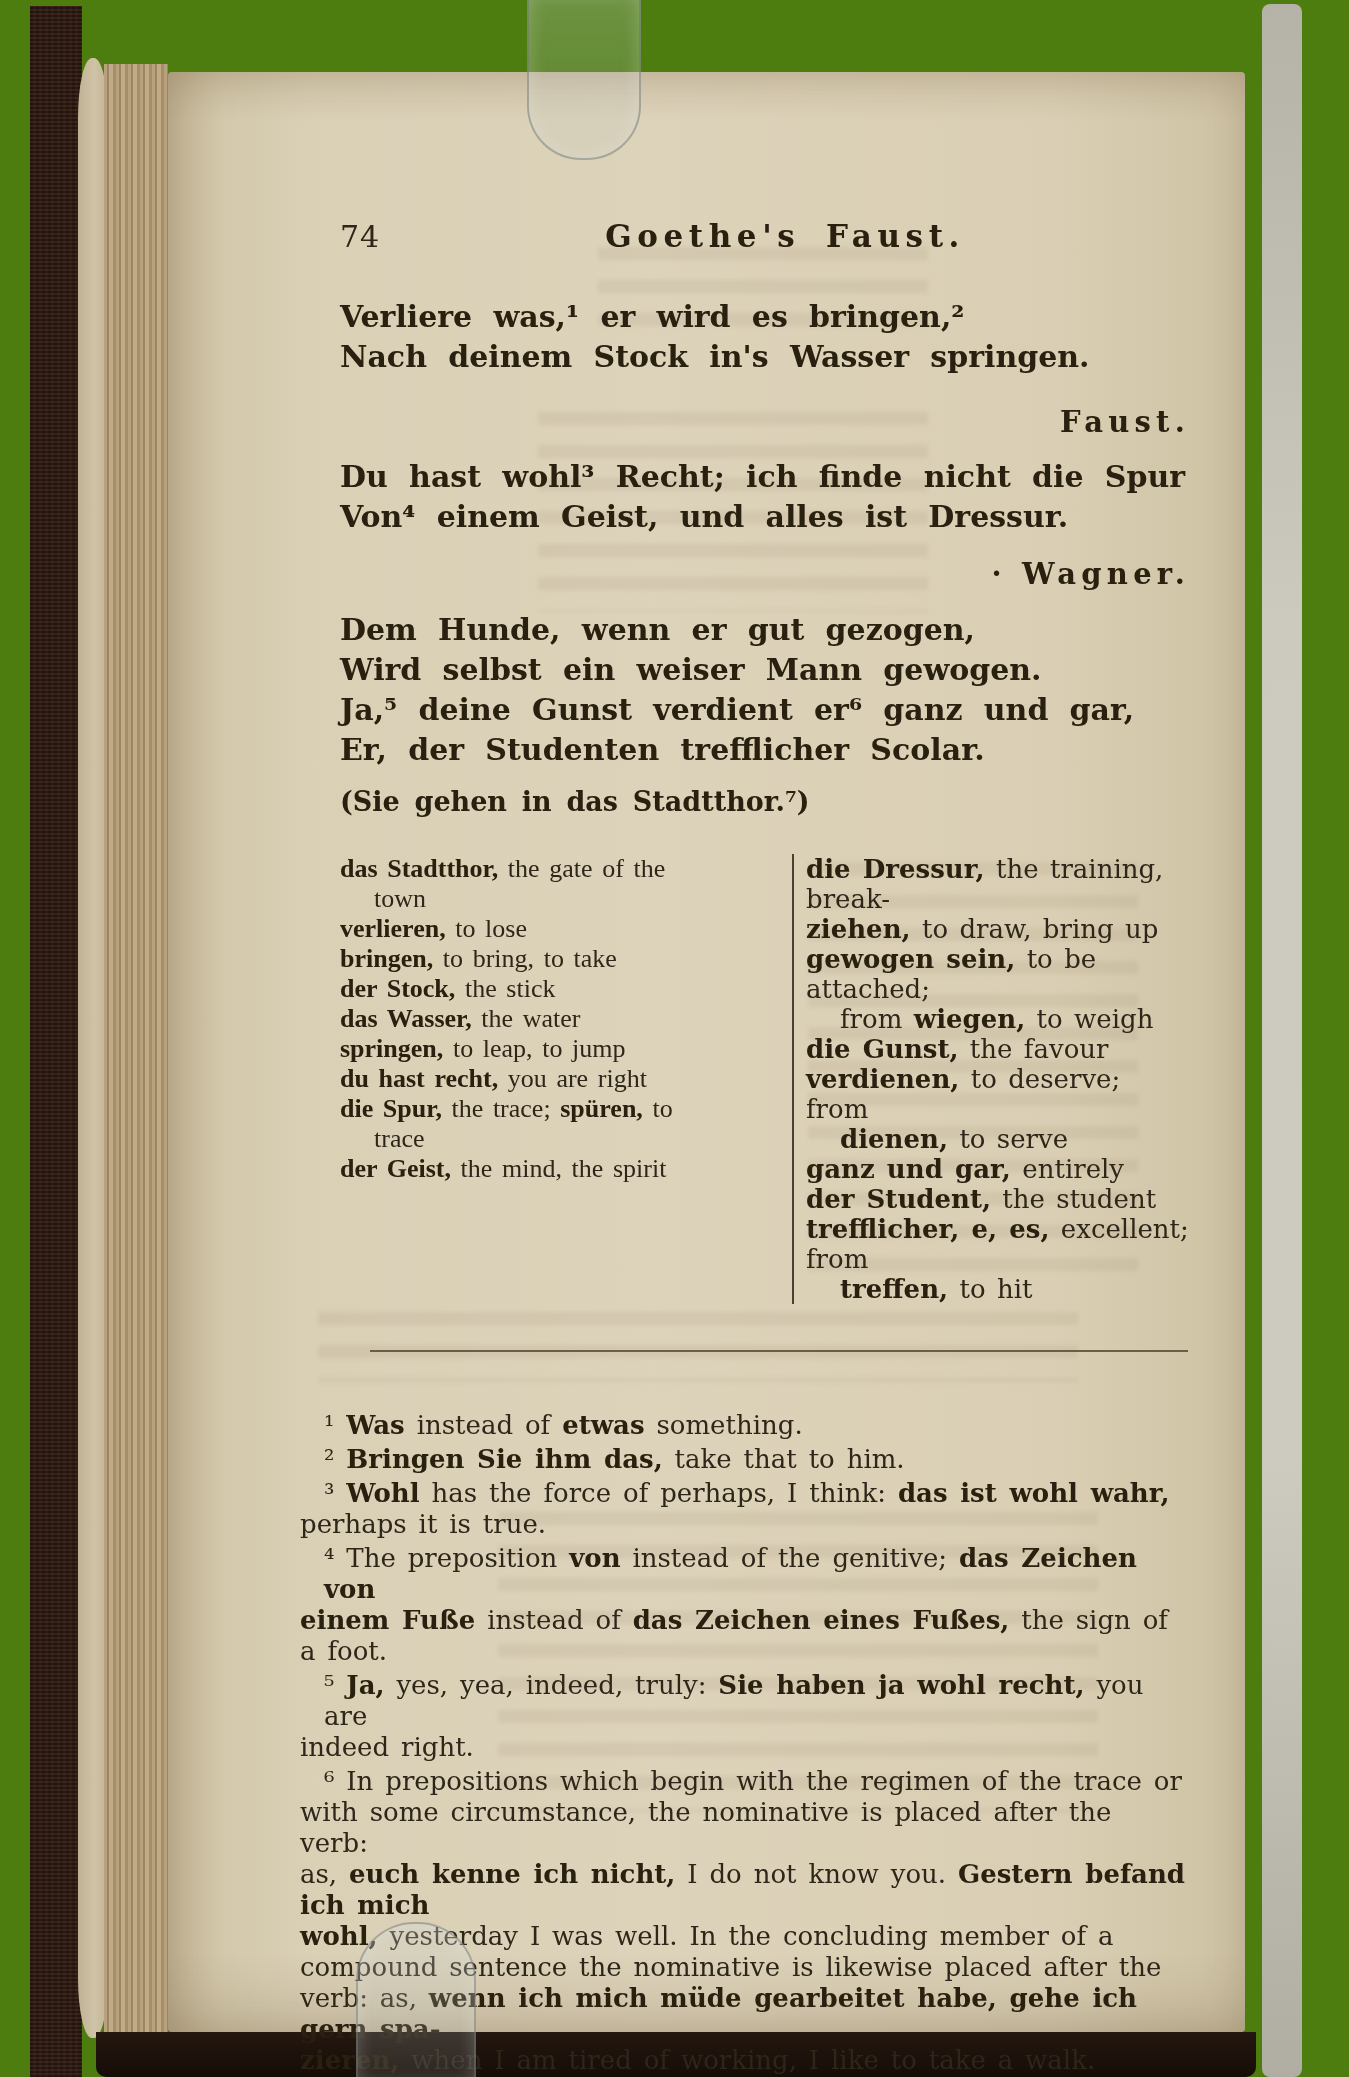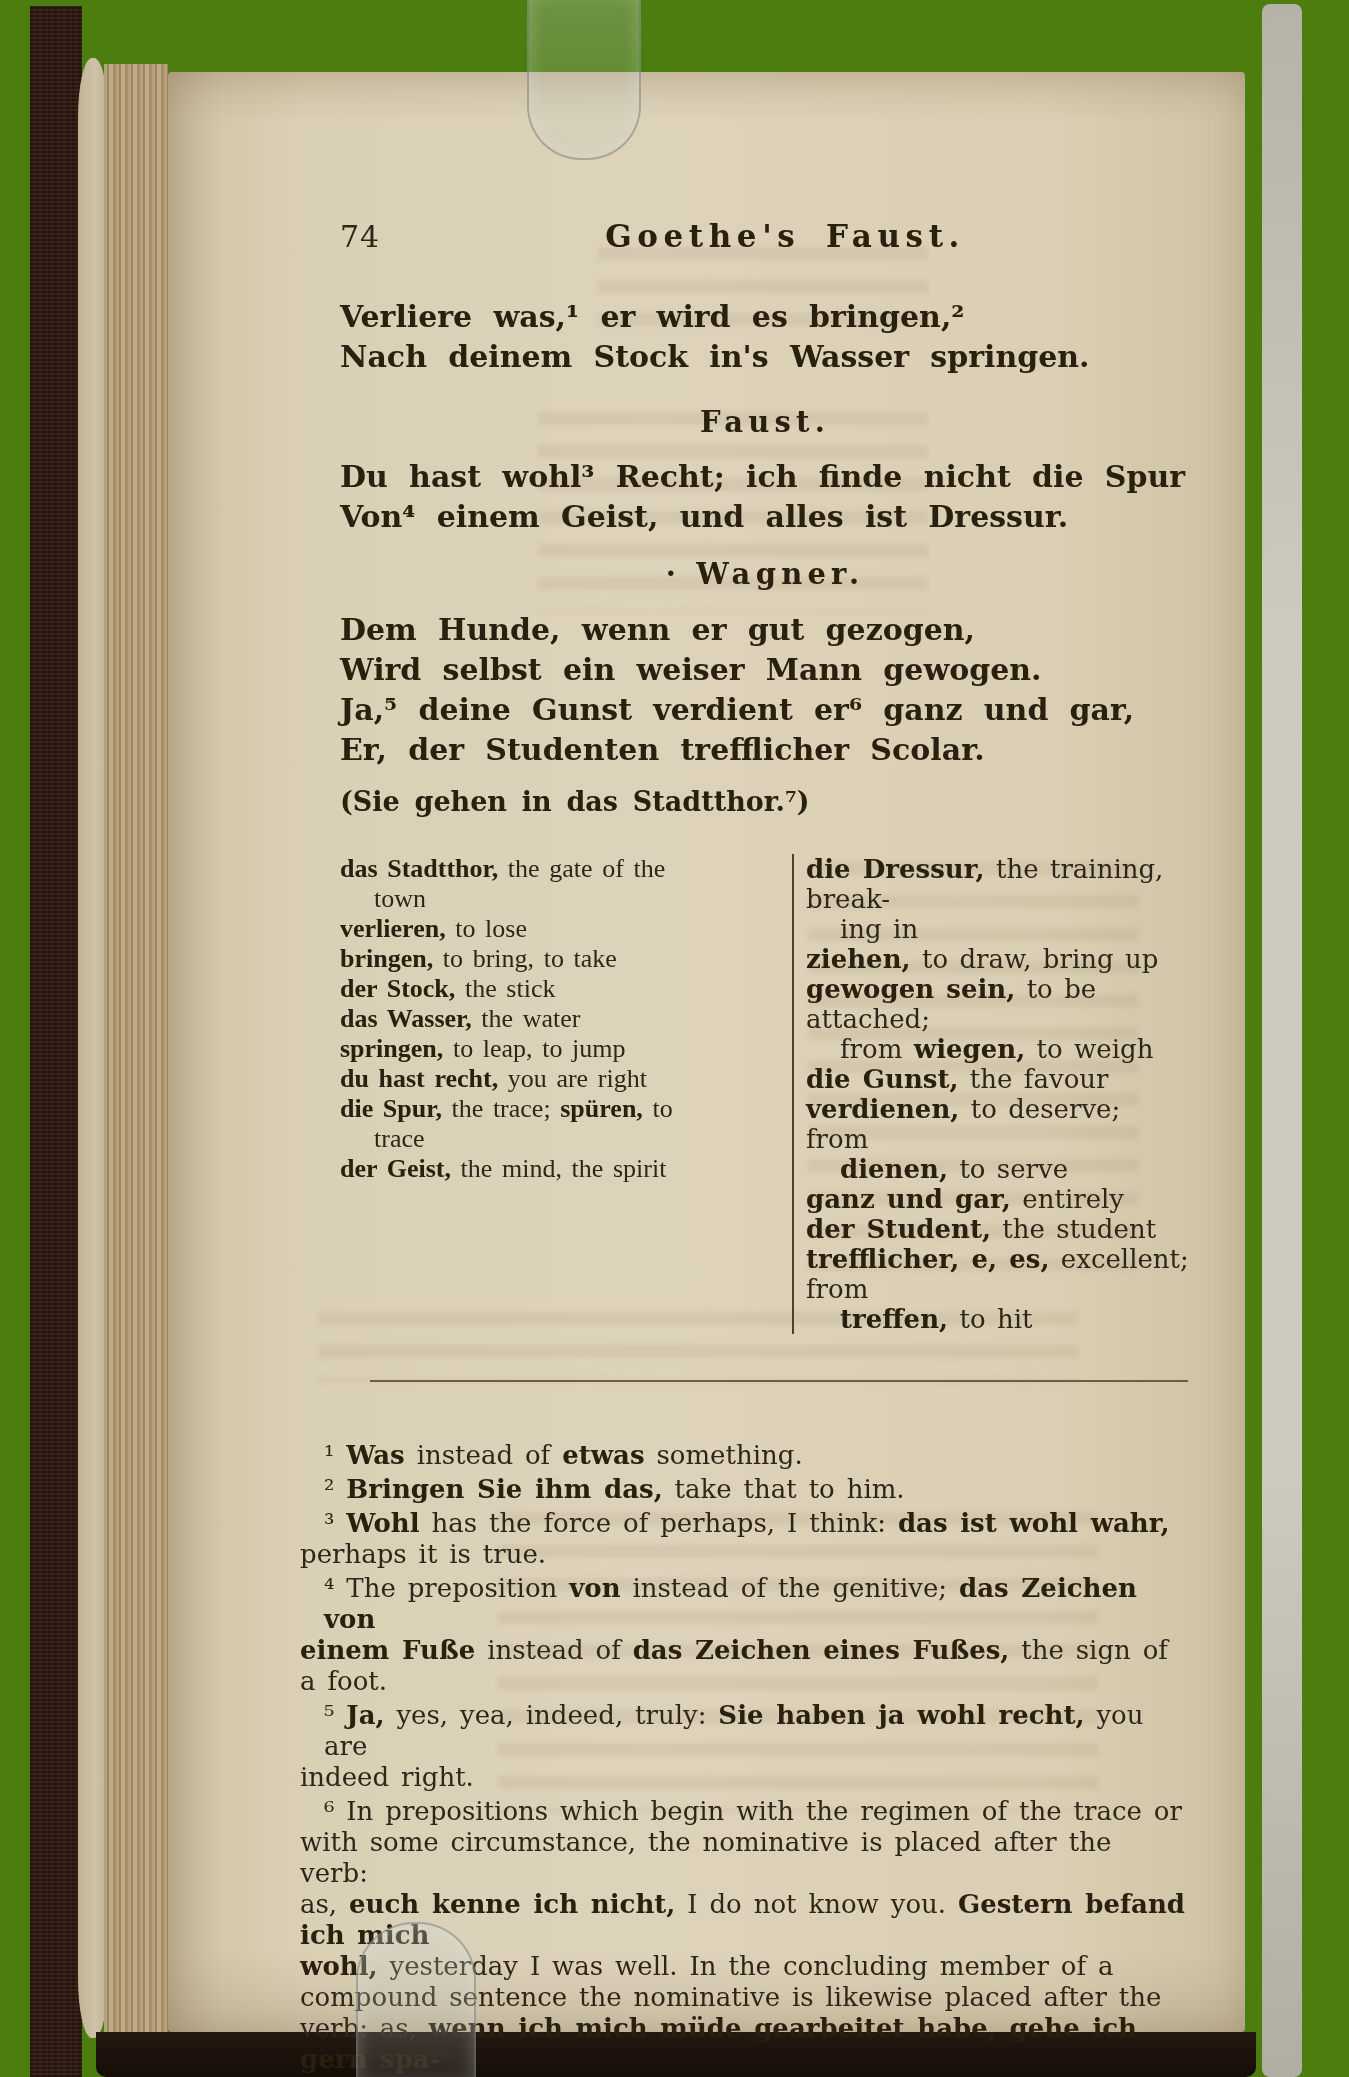--- a/index.html
+++ b/index.html
@@ -34,21 +34,21 @@
   .smudge{position:absolute;z-index:1;filter:blur(2px);opacity:.55;
     background:repeating-linear-gradient(180deg, rgba(98,76,52,.14) 0 13px, rgba(0,0,0,0) 13px 33px);}
 
   
   .de{font-weight:700;color:#29200f;}
   .en{font-weight:400;}
   .hdr{display:flex;align-items:baseline;height:36px;}
   .pgnum{font-size:30px;letter-spacing:1px;}
   .runtitle{flex:1;text-align:center;font-size:31px;font-weight:700;letter-spacing:.18em;word-spacing:.3em;color:#29200f;}
   .verse div{font-size:30px;line-height:40px;word-spacing:.36em;}
-  .speaker{font-size:29px;line-height:34px;text-align:center;letter-spacing:.18em;font-weight:700;color:#29200f;}
+  .speaker{font-size:29px;line-height:34px;text-align:right;letter-spacing:.18em;font-weight:700;color:#29200f;}
   .stage{font-size:27px;line-height:36px;text-align:left;font-weight:700;word-spacing:.2em;color:#29200f;}
 
   .vocab{display:flex;margin-top:34px;}
   .vocab-left{width:438px;padding-right:14px;font-family:Liberation Serif, serif;}
   .vocab-right{flex:1;border-left:2px solid #4c4030;padding-left:12px;}
   .vline{font-size:26px;line-height:30px;word-spacing:.12em;}
   .vline.cont{padding-left:34px;}
 
   .rule{margin-top:46px;margin-left:30px;width:818px;height:2px;background:#6e5d45;}
 
@@ -118,21 +118,20 @@
           <div class="vline"><span class="de">der Stock,</span><span class="en"> the stick</span></div>
           <div class="vline"><span class="de">das Wasser,</span><span class="en"> the water</span></div>
           <div class="vline"><span class="de">springen,</span><span class="en"> to leap, to jump</span></div>
           <div class="vline"><span class="de">du hast recht,</span><span class="en"> you are right</span></div>
           <div class="vline"><span class="de">die Spur,</span><span class="en"> the trace; </span><span class="de">spüren,</span><span class="en"> to</span></div>
           <div class="vline cont"><span class="en">trace</span></div>
           <div class="vline"><span class="de">der Geist,</span><span class="en"> the mind, the spirit</span></div>
         </div>
         <div class="vocab-right">
           <div class="vline"><span class="de">die Dressur,</span><span class="en"> the training, break-</span></div>
-          <div class="vline cont"><span class="en">ing in</span></div>
           <div class="vline"><span class="de">ziehen,</span><span class="en"> to draw, bring up</span></div>
           <div class="vline"><span class="de">gewogen sein,</span><span class="en"> to be attached;</span></div>
           <div class="vline cont"><span class="en">from </span><span class="de">wiegen,</span><span class="en"> to weigh</span></div>
           <div class="vline"><span class="de">die Gunst,</span><span class="en"> the favour</span></div>
           <div class="vline"><span class="de">verdienen,</span><span class="en"> to deserve; from</span></div>
           <div class="vline cont"><span class="de">dienen,</span><span class="en"> to serve</span></div>
           <div class="vline"><span class="de">ganz und gar,</span><span class="en"> entirely</span></div>
           <div class="vline"><span class="de">der Student,</span><span class="en"> the student</span></div>
           <div class="vline"><span class="de">trefflicher, e, es,</span><span class="en"> excellent; from</span></div>
           <div class="vline cont"><span class="de">treffen,</span><span class="en"> to hit</span></div>

